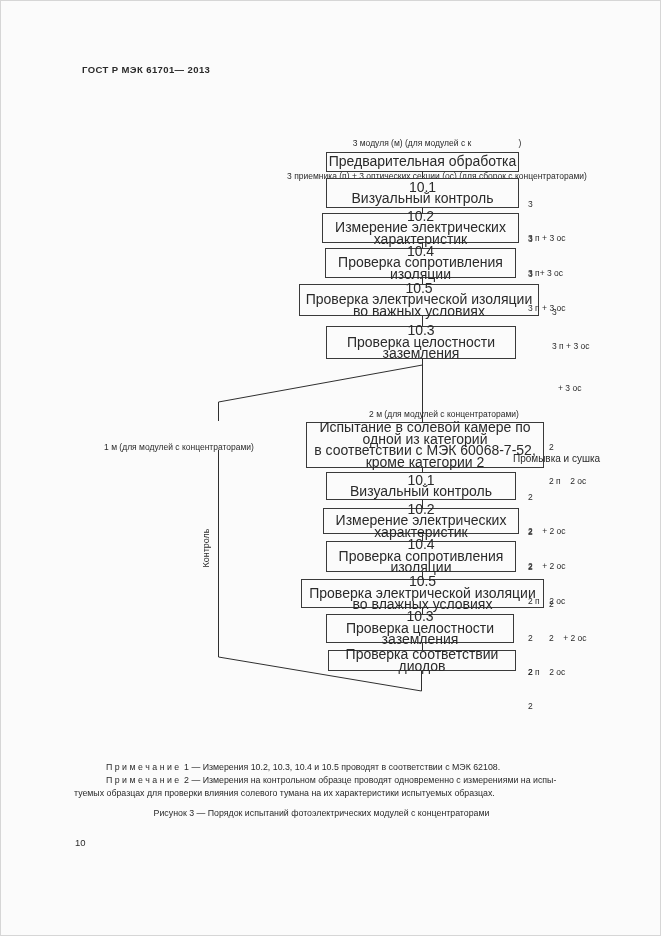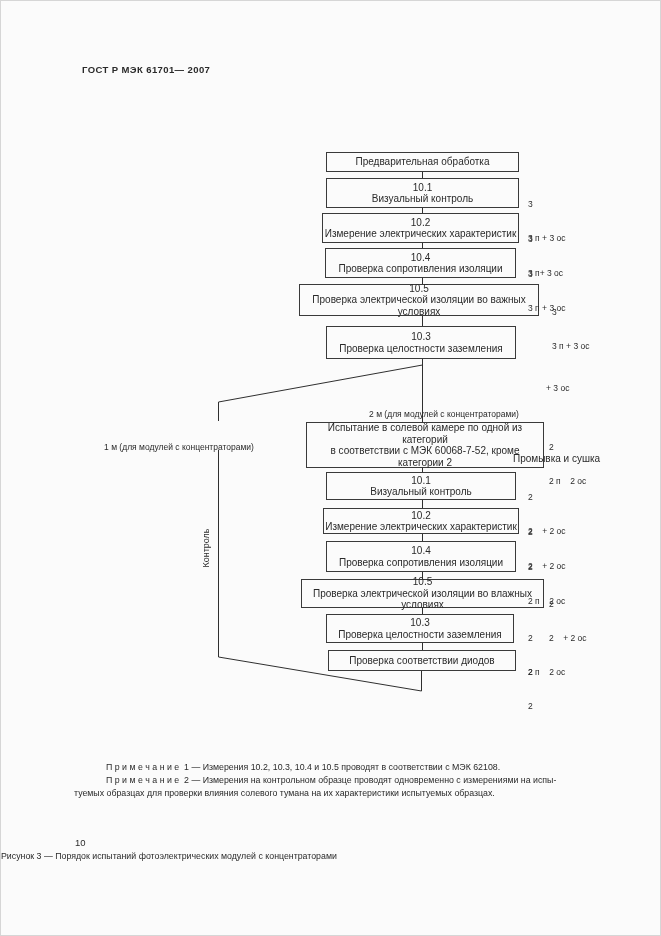--- a/index.html
+++ b/index.html
@@ -2,39 +2,39 @@
 <html><head>
 <meta charset="utf-8">
 <style>
   html,body{margin:0;padding:0;background:#e8e8e8;}
   .page{position:relative;width:661px;height:936px;background:#fbfbfb;border:1px solid #d6d6d6;
         box-sizing:border-box;font-family:"Liberation Sans",sans-serif;color:#2a2a2a;overflow:hidden;}
   .hdr{position:absolute;left:81px;top:63px;font-size:9.5px;font-weight:bold;letter-spacing:.4px;}
   .pnum{position:absolute;left:74px;top:836px;font-size:9.5px;}
   svg.lines{position:absolute;left:0;top:0;pointer-events:none;}
   .box{position:absolute;border:1px solid #3a3a3a;display:flex;flex-direction:column;align-items:center;
-       justify-content:center;text-align:center;font-size:10px;line-height:11.5px;background:#fbfbfb;
+       justify-content:center;text-align:center;font-size:14px;line-height:11.5px;background:#fbfbfb;
        box-sizing:border-box;}
   .box .bl{width:100%;}
   .ann{position:absolute;font-size:8.5px;white-space:pre;}
   .ann-line{height:14px;line-height:14px;}
   .lbl{position:absolute;font-size:8.5px;text-align:center;white-space:pre;}
   .lbl div{line-height:13px;height:13px;}
   .ctrl{position:absolute;left:176px;top:540px;width:62px;height:14px;font-size:9px;text-align:center;
         transform:rotate(-90deg);}
   .wash{position:absolute;left:512px;top:452px;font-size:10px;}
   .note{position:absolute;font-size:8.8px;white-space:pre;}
-  .cap{position:absolute;left:0;top:807px;width:625px;font-size:8.8px;margin-top:43px;}
+  .cap{position:absolute;left:8px;top:807px;width:625px;text-align:center;font-size:8.8px;}
 </style>
 </head>
 <body>
 
 <div class="page">
 
-  <div class="hdr">ГОСТ Р МЭК  61701— 2007</div>
+  <div class="hdr">ГОСТ Р МЭК  61701— 2013</div>
 
   <svg class="lines" width="661" height="936" viewBox="0 0 661 936">
     <g stroke="#2f2f2f" stroke-width="1" fill="none">
       <path d="M421.5 170 V177"></path>
       <path d="M421.5 207 V212"></path>
       <path d="M421.5 242 V247"></path>
       <path d="M421.5 277 V283"></path>
       <path d="M421.5 315 V325"></path>
       <path d="M421.5 358 V421"></path>
       <path d="M421.5 364 L217.5 401"></path>
@@ -45,20 +45,24 @@
       <path d="M421.5 499 V507"></path>
       <path d="M421.5 533 V540"></path>
       <path d="M421.5 571 V578"></path>
       <path d="M421.5 607 V613"></path>
       <path d="M421.5 642 V649"></path>
       <path d="M436 458.5 H503" stroke-width="2"></path>
     </g>
     <polygon points="424,458.5 438,453.5 438,463.5" fill="#2f2f2f"></polygon>
   </svg>
 
+  <div class="lbl" style="left:256px;top:116px;width:360px;">
+    <div>3 модуля (м) (для модулей с к                    )</div>
+    <div>3 приемника (п) + 3 оптических секции (ос) (для сборок с концентраторами)</div>
+  </div>
 
   <div class="box" style="left:325px;top:151px;width:193px;height:20px;">
     <div class="bl">Предварительная обработка</div>
   </div>
   <div class="box" style="left:325px;top:177px;width:193px;height:30px;">
     <div class="bl">10.1</div>
     <div class="bl">Визуальный контроль</div>
   </div>
   <div class="box" style="left:321px;top:212px;width:197px;height:30px;">
     <div class="bl">10.2</div>
@@ -125,21 +129,21 @@
     <div class="ann-line">3 п+ 3 ос</div>
   </div>
   <div class="ann" style="left:527px;top:246px;">
     <div class="ann-line">3</div>
     <div class="ann-line">3 п + 3 ос</div>
   </div>
   <div class="ann" style="left:551px;top:284px;">
     <div class="ann-line">3</div>
     <div class="ann-line">3 п + 3 ос</div>
   </div>
-  <div class="ann" style="left:545px;top:326px;">
+  <div class="ann" style="left:557px;top:326px;">
     <div class="ann-line"></div>
     <div class="ann-line">+ 3 ос</div>
   </div>
   <div class="ann" style="left:548px;top:419px;">
     <div class="ann-line">2</div>
     <div class="ann-line">2 п    2 ос</div>
   </div>
   <div class="ann" style="left:527px;top:469px;">
     <div class="ann-line">2</div>
     <div class="ann-line">2    + 2 ос</div>

